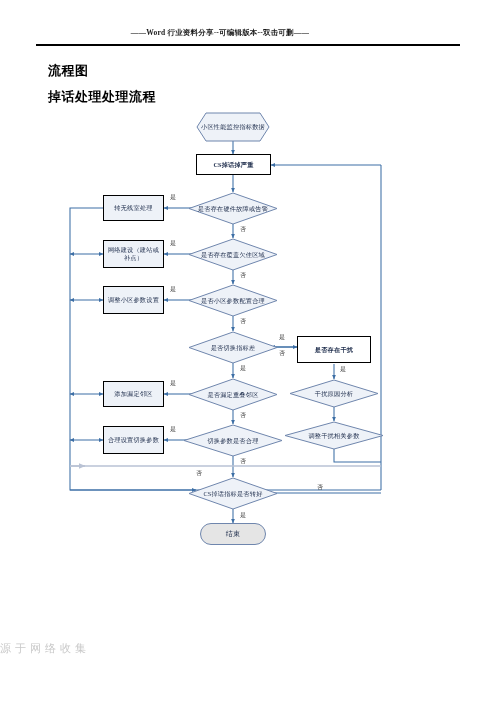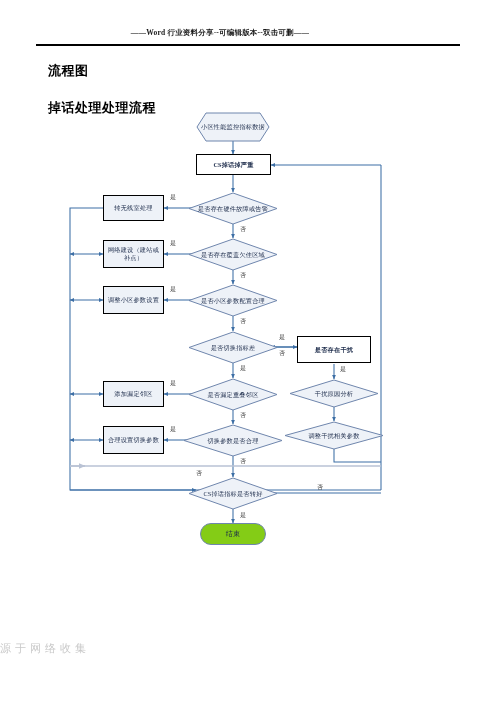--- a/index.html
+++ b/index.html
@@ -39,21 +39,21 @@
 
   
   .doc-title {
     position: absolute;
     left: 48px;
     font-weight: bold;
     color: #000000;
     white-space: nowrap;
   }
   #title-1 { top: 62px; font-size: 13px; letter-spacing: .5px; }
-  #title-2 { top: 99px; font-size: 13px; letter-spacing: .5px; }
+  #title-2 { top: 88px; font-size: 13px; letter-spacing: .5px; }
 
   
   #flow-canvas {
     position: absolute;
     left: 0;
     top: 0;
     width: 496px;
     height: 702px;
   }
 
@@ -101,21 +101,21 @@
     left: 0; top: 0;
     width: 100%; height: 100%;
   }
   .diamond .txt {
     position: relative;
     z-index: 2;
   }
 
   
   .terminator {
-    background: #84cc16;
+    background: #e5e5e5;
     border: 1.1px solid #6f86ad;
     border-radius: 16px;
   }
 
   
   .hexagon { background: transparent; border: none; }
   .hexagon .hshape {
     position: absolute; left: 0; top: 0; width: 100%; height: 100%;
   }
   .hexagon .txt { position: relative; z-index: 2; }

